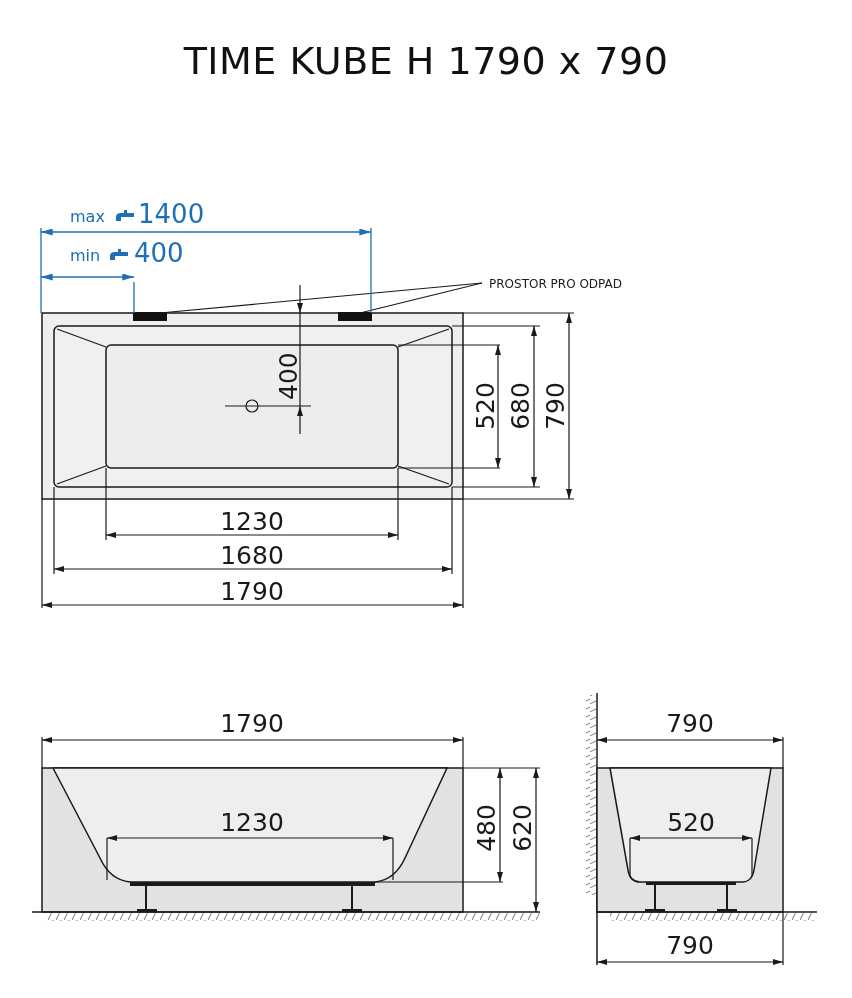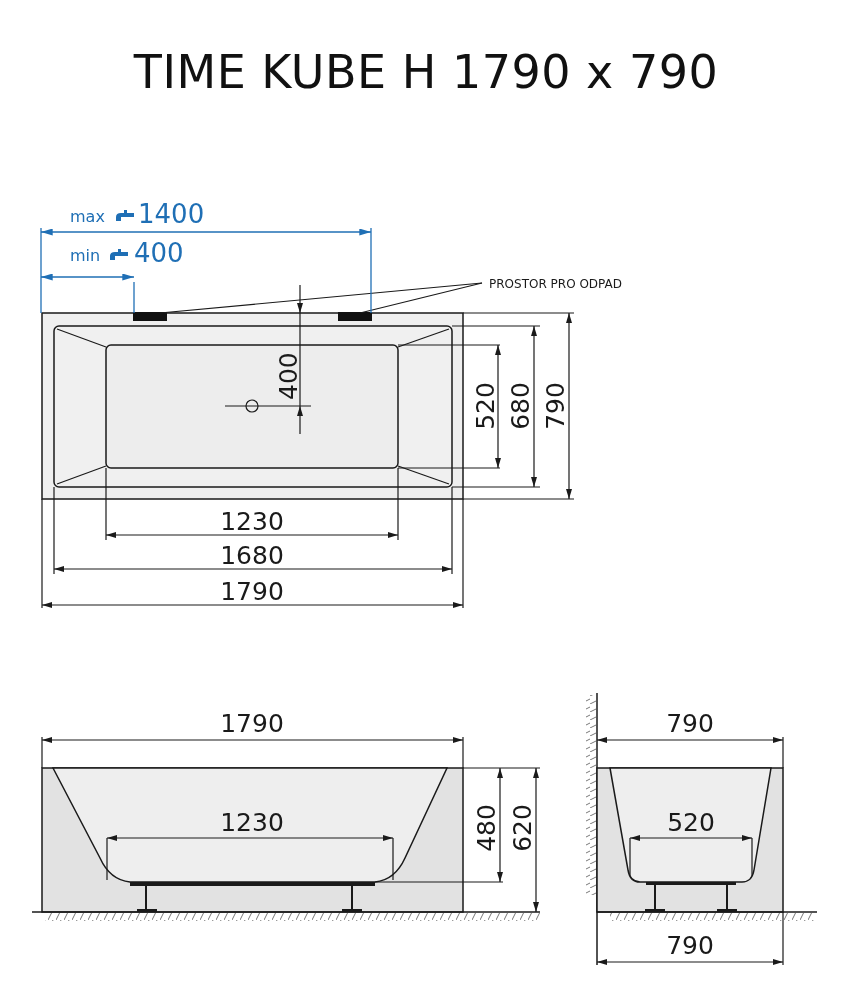--- a/index.html
+++ b/index.html
@@ -1,19 +1,19 @@
 <!DOCTYPE html>
 <html><head>
   <meta charset="utf-8">
   <style>
     html, body { margin: 0; padding: 0; background: #ffffff; }
     body { width: 852px; height: 998px; position: relative; overflow: hidden;
            font-family: "DejaVu Sans", "Liberation Sans", sans-serif; }
     #page-title { position: absolute; left: 0; top: 14px; width: 852px; text-align: center;
-                  font-size: 46px; color: #111; letter-spacing: 0.5px; font-weight: normal; }
+                  font-size: 38px; color: #111; letter-spacing: 0.5px; font-weight: normal; }
     svg#drawing { position: absolute; left: 0; top: 0; }
     svg text { font-family: "DejaVu Sans", "Liberation Sans", sans-serif; fill: #1a1a1a; }
     .dim { font-size: 25px; }
     .blue { fill: #1f6fb5; }
     .note { font-size: 12px; }
   </style>
 </head>
 <body>
 
 <h1 id="page-title">TIME KUBE H 1790 x 790</h1>

